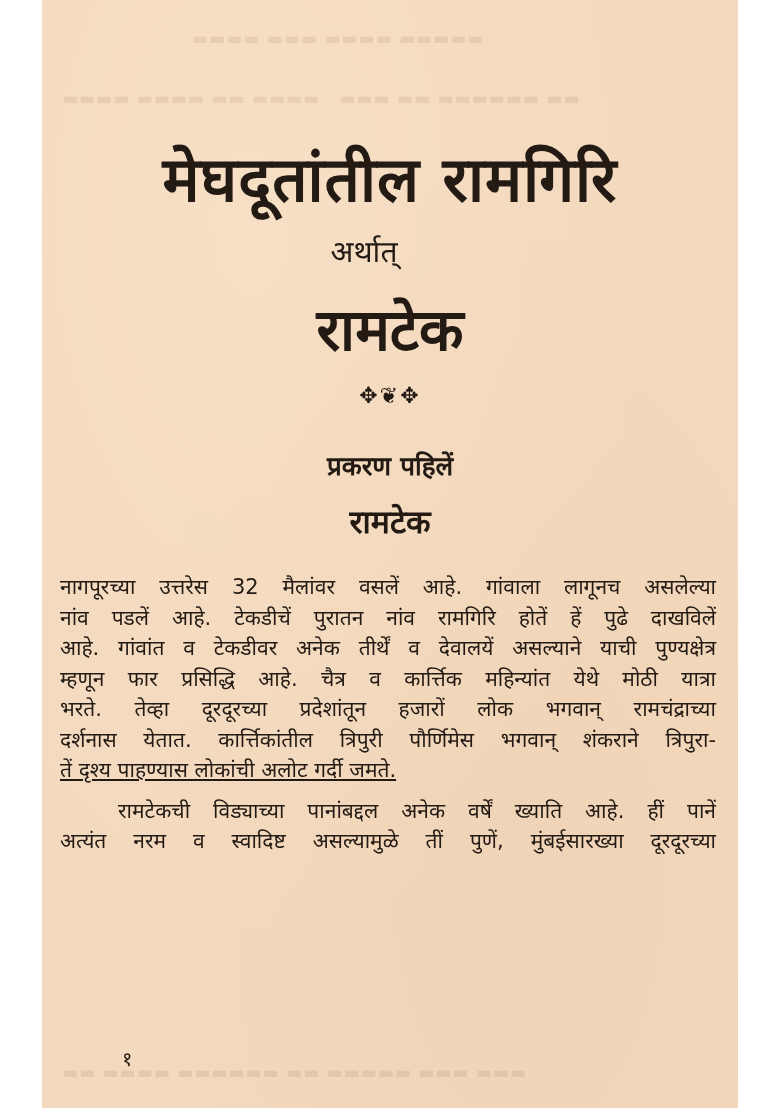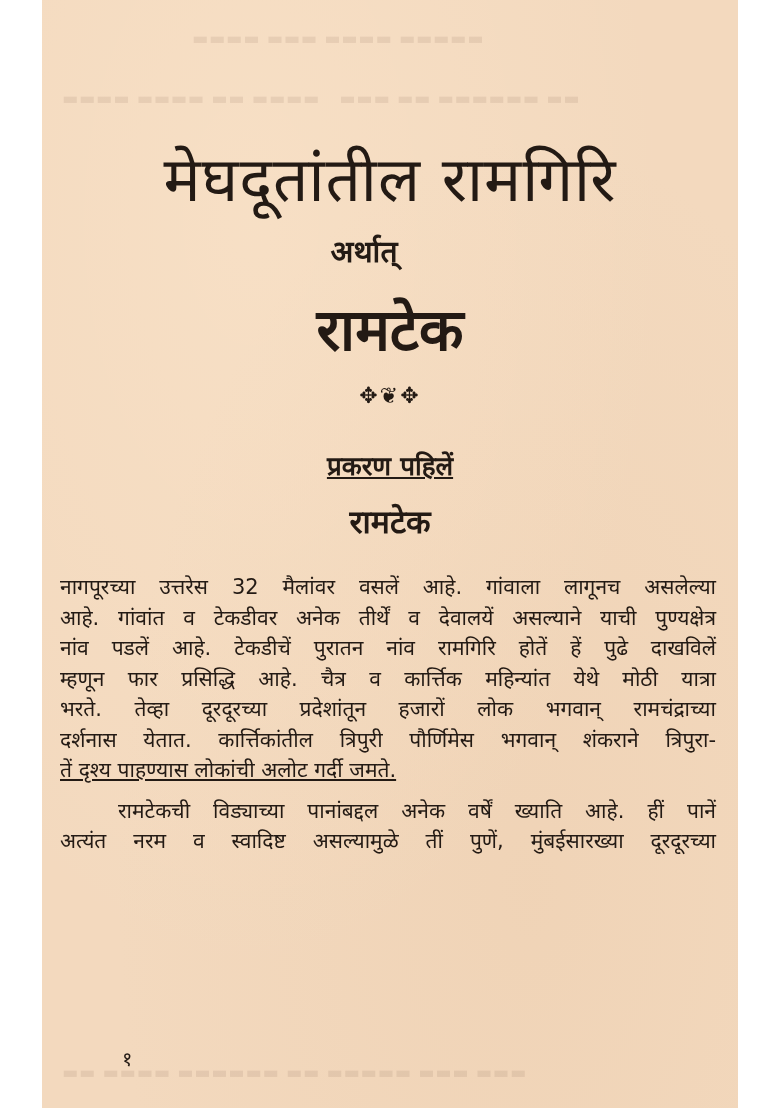--- a/index.html
+++ b/index.html
@@ -26,30 +26,30 @@
     font-size: 17px;
     white-space: nowrap;
     letter-spacing: 1px;
     pointer-events: none;
   }
   .title-main {
     position: absolute;
     left: 0; width: 696px; top: 140px;
     text-align: center;
     font-size: 62px;
-    font-weight: normal;
+    font-weight: bold;
     letter-spacing: 1px;
     line-height: 80px;
   }
   .title-or {
     position: absolute;
     left: 0; width: 644px; top: 232px;
     text-align: center;
     font-size: 30px;
-    font-weight: bold;
+    font-weight: normal;
     line-height: 40px;
   }
   .title-sub {
     position: absolute;
     left: 0; width: 696px; top: 290px;
     text-align: center;
     font-size: 58px;
     font-weight: bold;
     line-height: 80px;
   }
@@ -61,21 +61,20 @@
     line-height: 28px;
     letter-spacing: 2px;
   }
   .chapter-no {
     position: absolute;
     left: 0; width: 696px; top: 448px;
     text-align: center;
     font-size: 26px;
     font-weight: bold;
     line-height: 36px;
-    text-decoration: underline;
   }
   .chapter-title {
     position: absolute;
     left: 0; width: 696px; top: 500px;
     text-align: center;
     font-size: 32px;
     font-weight: bold;
     line-height: 44px;
   }
   .body-text {
@@ -115,22 +114,22 @@
   <div class="title-or">अर्थात्</div>
   <div class="title-sub">रामटेक</div>
   <div class="ornament">✥❦✥</div>
 
   <div class="chapter-no">प्रकरण पहिलें</div>
   <div class="chapter-title">रामटेक</div>
 
   <div class="body-text">
     <div class="paragraph">
       <span class="line">नागपूरच्या उत्तरेस 32 मैलांवर वसलें आहे. गांवाला लागूनच असलेल्या</span>
+      <span class="line">नांव पडलें आहे. टेकडीचें पुरातन नांव रामगिरि होतें हें पुढे दाखविलें</span>
       <span class="line">आहे. गांवांत व टेकडीवर अनेक तीर्थें व देवालयें असल्याने याची पुण्यक्षेत्र</span>
-      <span class="line">नांव पडलें आहे. टेकडीचें पुरातन नांव रामगिरि होतें हें पुढे दाखविलें</span>
       <span class="line">म्हणून फार प्रसिद्धि आहे. चैत्र व कार्त्तिक महिन्यांत येथे मोठी यात्रा</span>
       <span class="line">भरते. तेव्हा दूरदूरच्या प्रदेशांतून हजारों लोक भगवान् रामचंद्राच्या</span>
       <span class="line">दर्शनास येतात. कार्त्तिकांतील त्रिपुरी पौर्णिमेस भगवान् शंकराने त्रिपुरा-</span>
       <span class="line last">तें दृश्य पाहण्यास लोकांची अलोट गर्दी जमते.</span>
     </div>
     <div class="para-gap"></div>
     <div class="paragraph">
       <span class="line indent">रामटेकची विड्याच्या पानांबद्दल अनेक वर्षें ख्याति आहे. हीं पानें</span>
       <span class="line">अत्यंत नरम व स्वादिष्ट असल्यामुळे तीं पुणें, मुंबईसारख्या दूरदूरच्या</span>
     </div>

